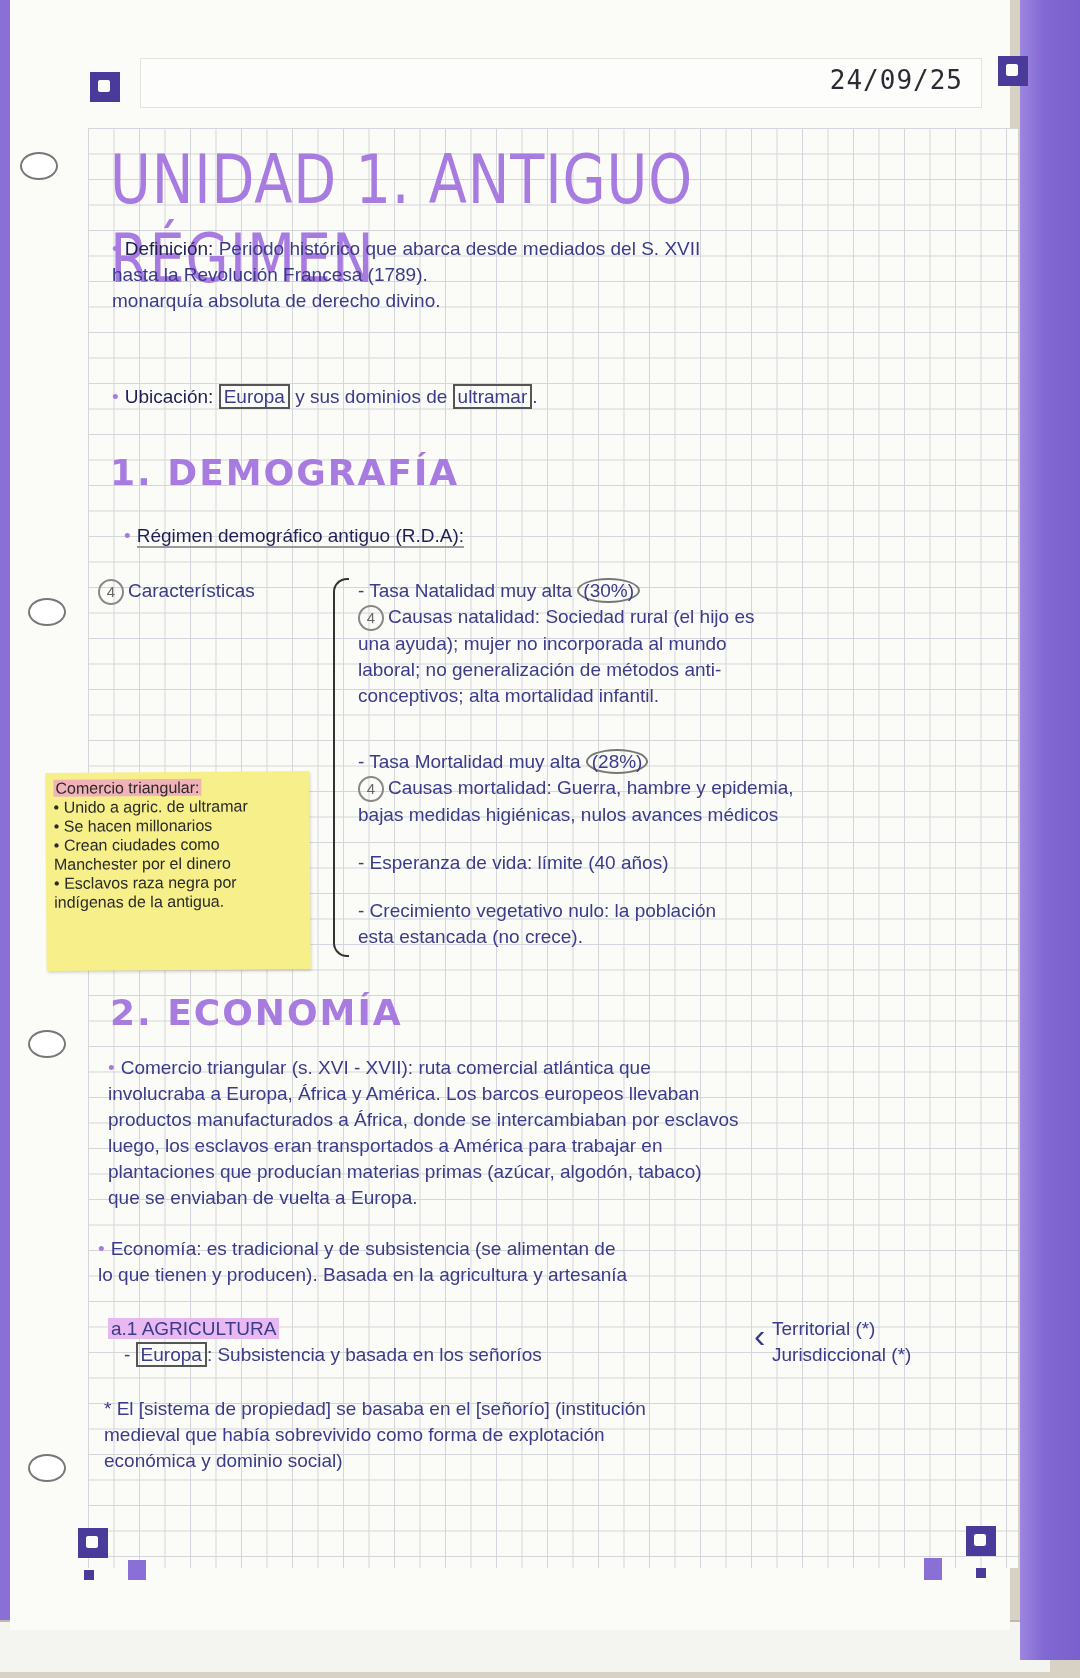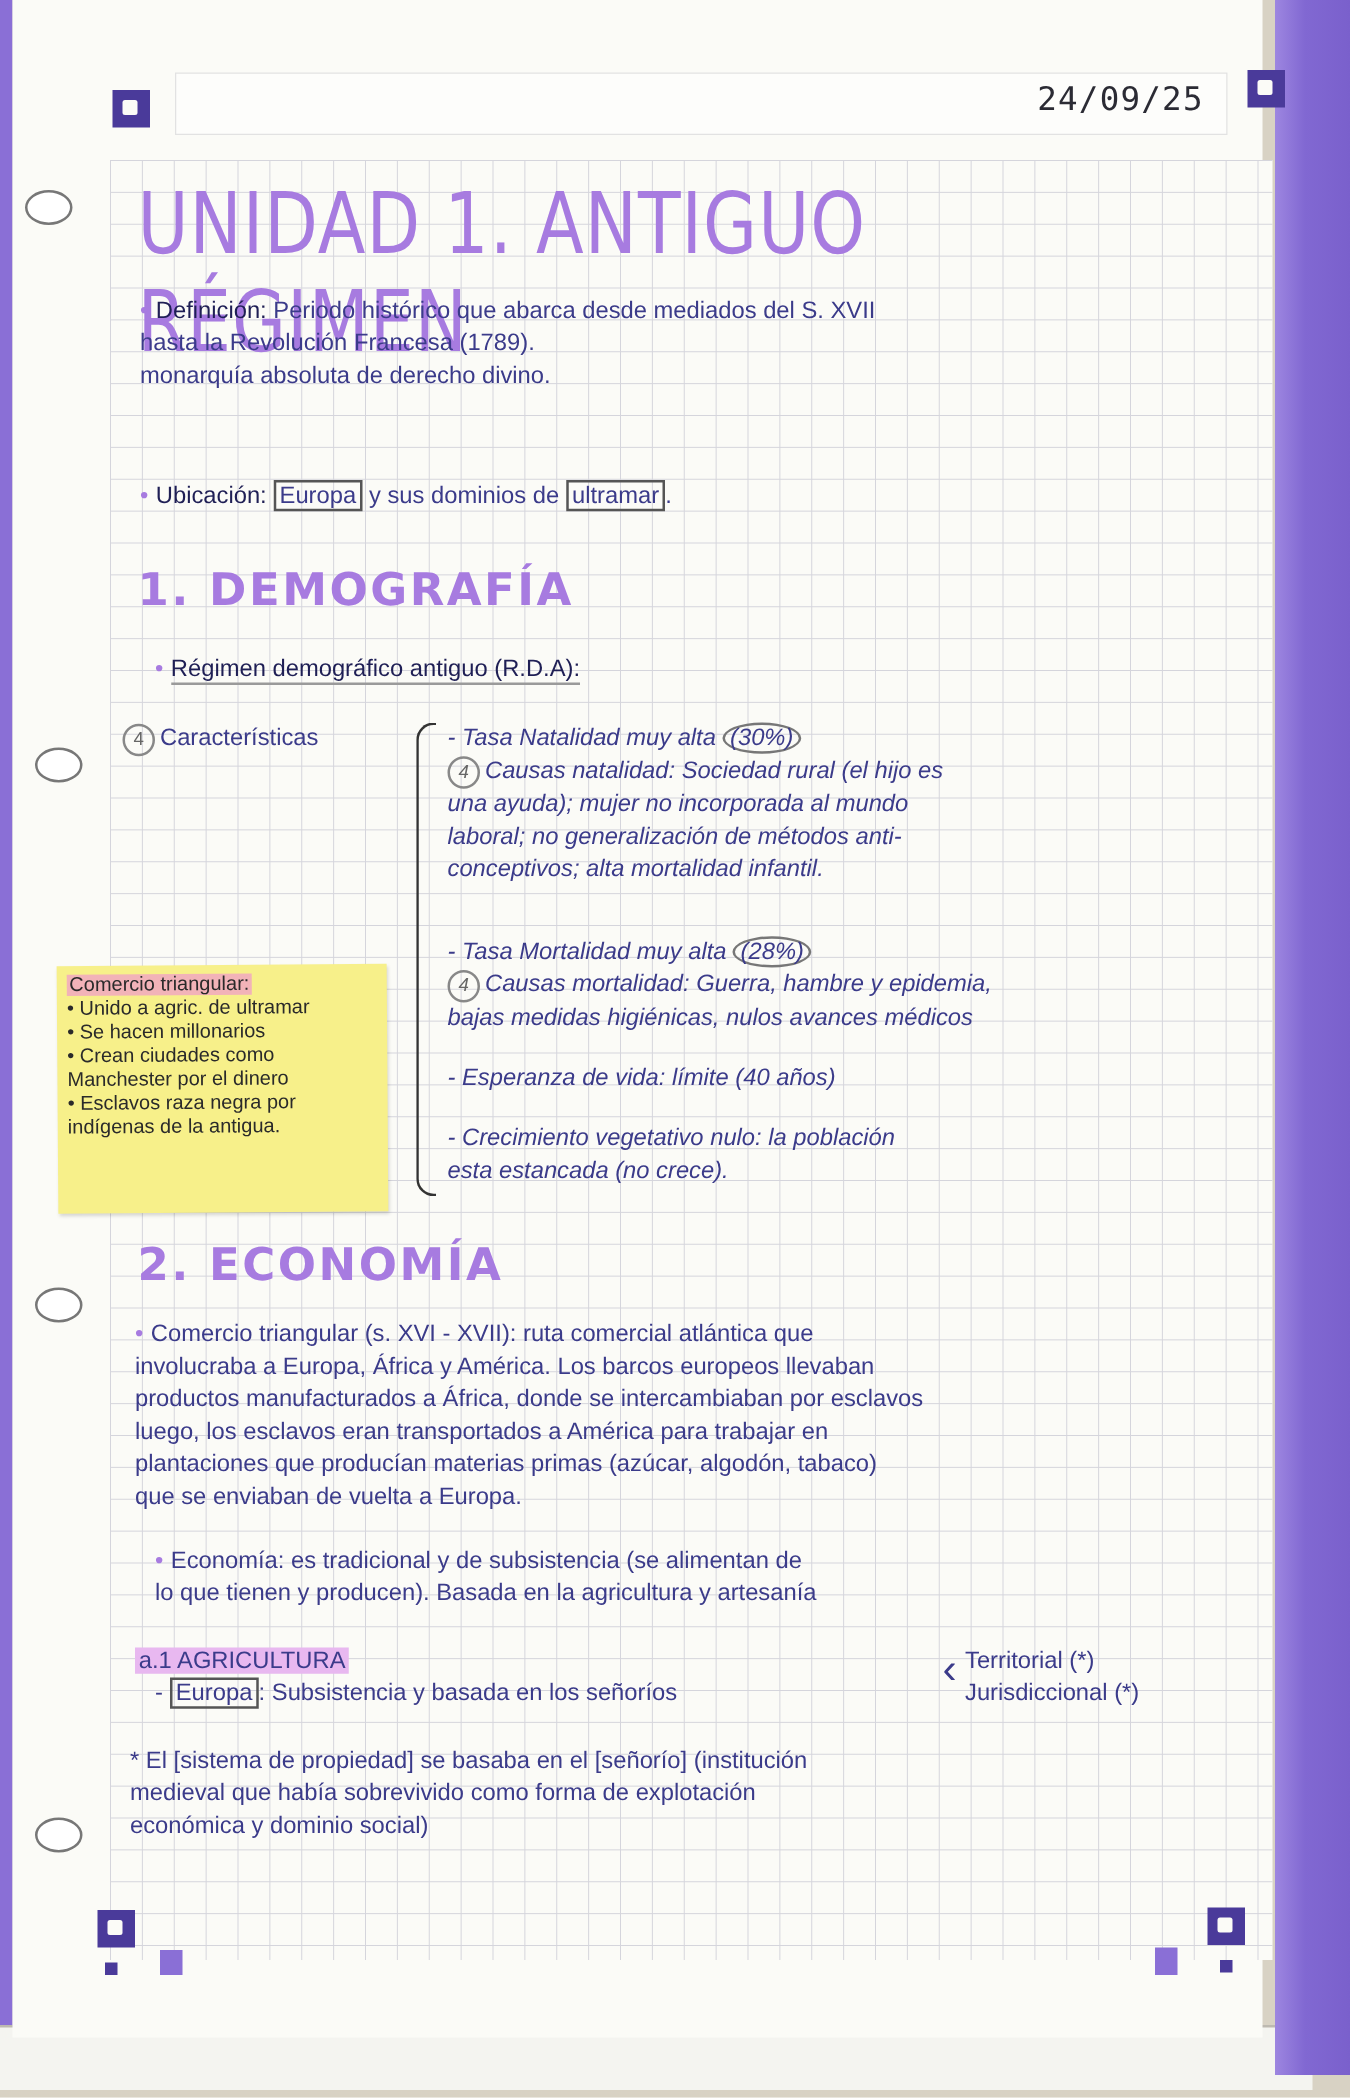--- a/index.html
+++ b/index.html
@@ -131,21 +131,21 @@
 
 <div class="h2" style="left:110px;top:452px;">1. DEMOGRAFÍA</div>
 <div class="hw dark" style="left:124px;top:523px;">
   <span class="bullet"></span><span class="u">Régimen demográfico antiguo (R.D.A):</span>
 </div>
 <div class="hw" style="left:98px;top:578px;">
   <span class="num-circ">4</span><span>Características</span>
 </div>
 <div class="brace"></div>
 
-<div class="hw" style="left:358px;top:578px;width:640px;font-style:italic;">
+<div class="hw" style="left:358px;top:578px;width:640px;">
   <div><span>- Tasa Natalidad muy alta</span> <span class="circ">(30%)</span></div>
   <div><span class="num-circ">4</span><span>Causas natalidad: Sociedad rural (el hijo es</span></div>
   <div>una ayuda); mujer no incorporada al mundo</div>
   <div>laboral; no generalización de métodos anti-</div>
   <div>conceptivos; alta mortalidad infantil.</div>
   <div style="height:40px;"></div>
   <div><span>- Tasa Mortalidad muy alta</span> <span class="circ">(28%)</span></div>
   <div><span class="num-circ">4</span><span>Causas mortalidad: Guerra, hambre y epidemia,</span></div>
   <div>bajas medidas higiénicas, nulos avances médicos</div>
   <div style="height:22px;"></div>
@@ -167,21 +167,21 @@
 
 <div class="h2" style="left:110px;top:992px;">2. ECONOMÍA</div>
 <div class="hw" style="left:108px;top:1055px;width:900px;">
   <div><span class="bullet"></span><span>Comercio triangular (s. XVI - XVII): ruta comercial atlántica que</span></div>
   <div>involucraba a Europa, África y América. Los barcos europeos llevaban</div>
   <div>productos manufacturados a África, donde se intercambiaban por esclavos</div>
   <div>luego, los esclavos eran transportados a América para trabajar en</div>
   <div>plantaciones que producían materias primas (azúcar, algodón, tabaco)</div>
   <div>que se enviaban de vuelta a Europa.</div>
 </div>
-<div class="hw" style="left:124px;top:1236px;width:900px;">
+<div class="hw" style="left:98px;top:1236px;width:900px;">
   <div><span class="bullet"></span><span>Economía: es tradicional y de subsistencia (se alimentan de</span></div>
   <div>lo que tienen y producen). Basada en la agricultura y artesanía</div>
 </div>
 <div class="hw" style="left:108px;top:1316px;">
   <span class="hl">a.1 AGRICULTURA</span>
 </div>
 <div class="hw" style="left:124px;top:1342px;">
   <span>- </span><span class="box">Europa</span><span>: Subsistencia y basada en los señoríos</span>
 </div>
 <div class="hw" style="left:772px;top:1316px;">

